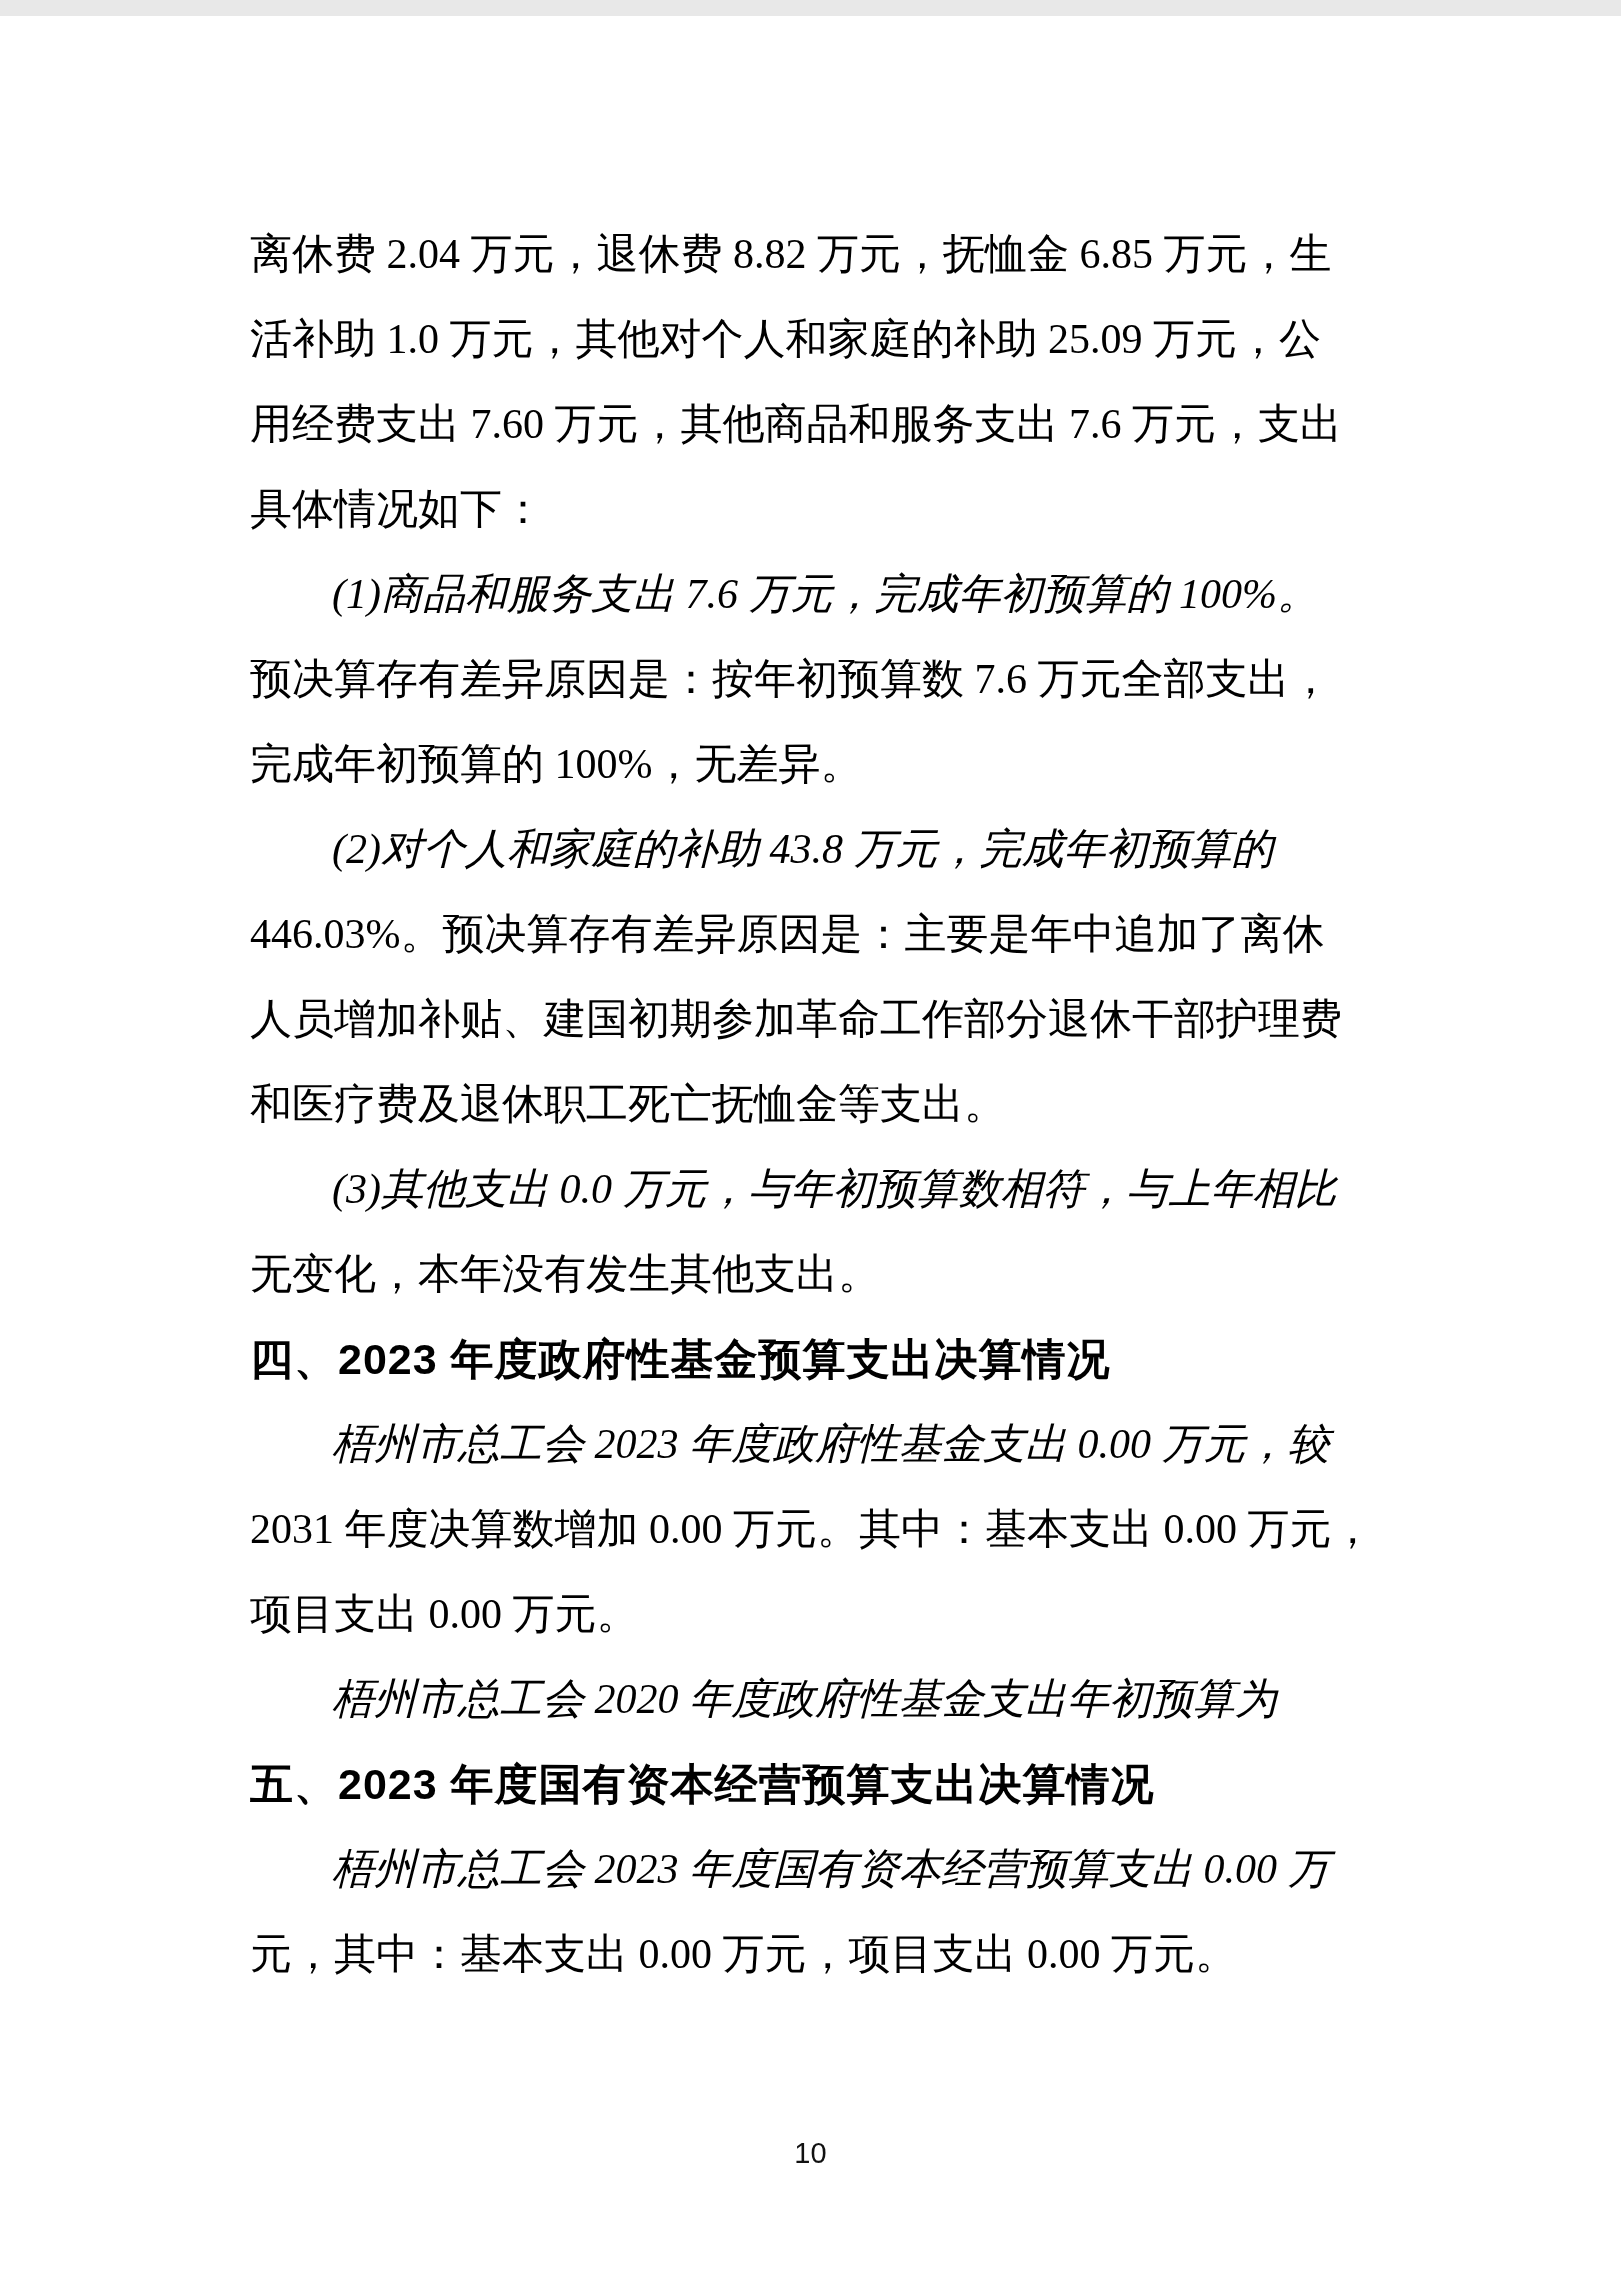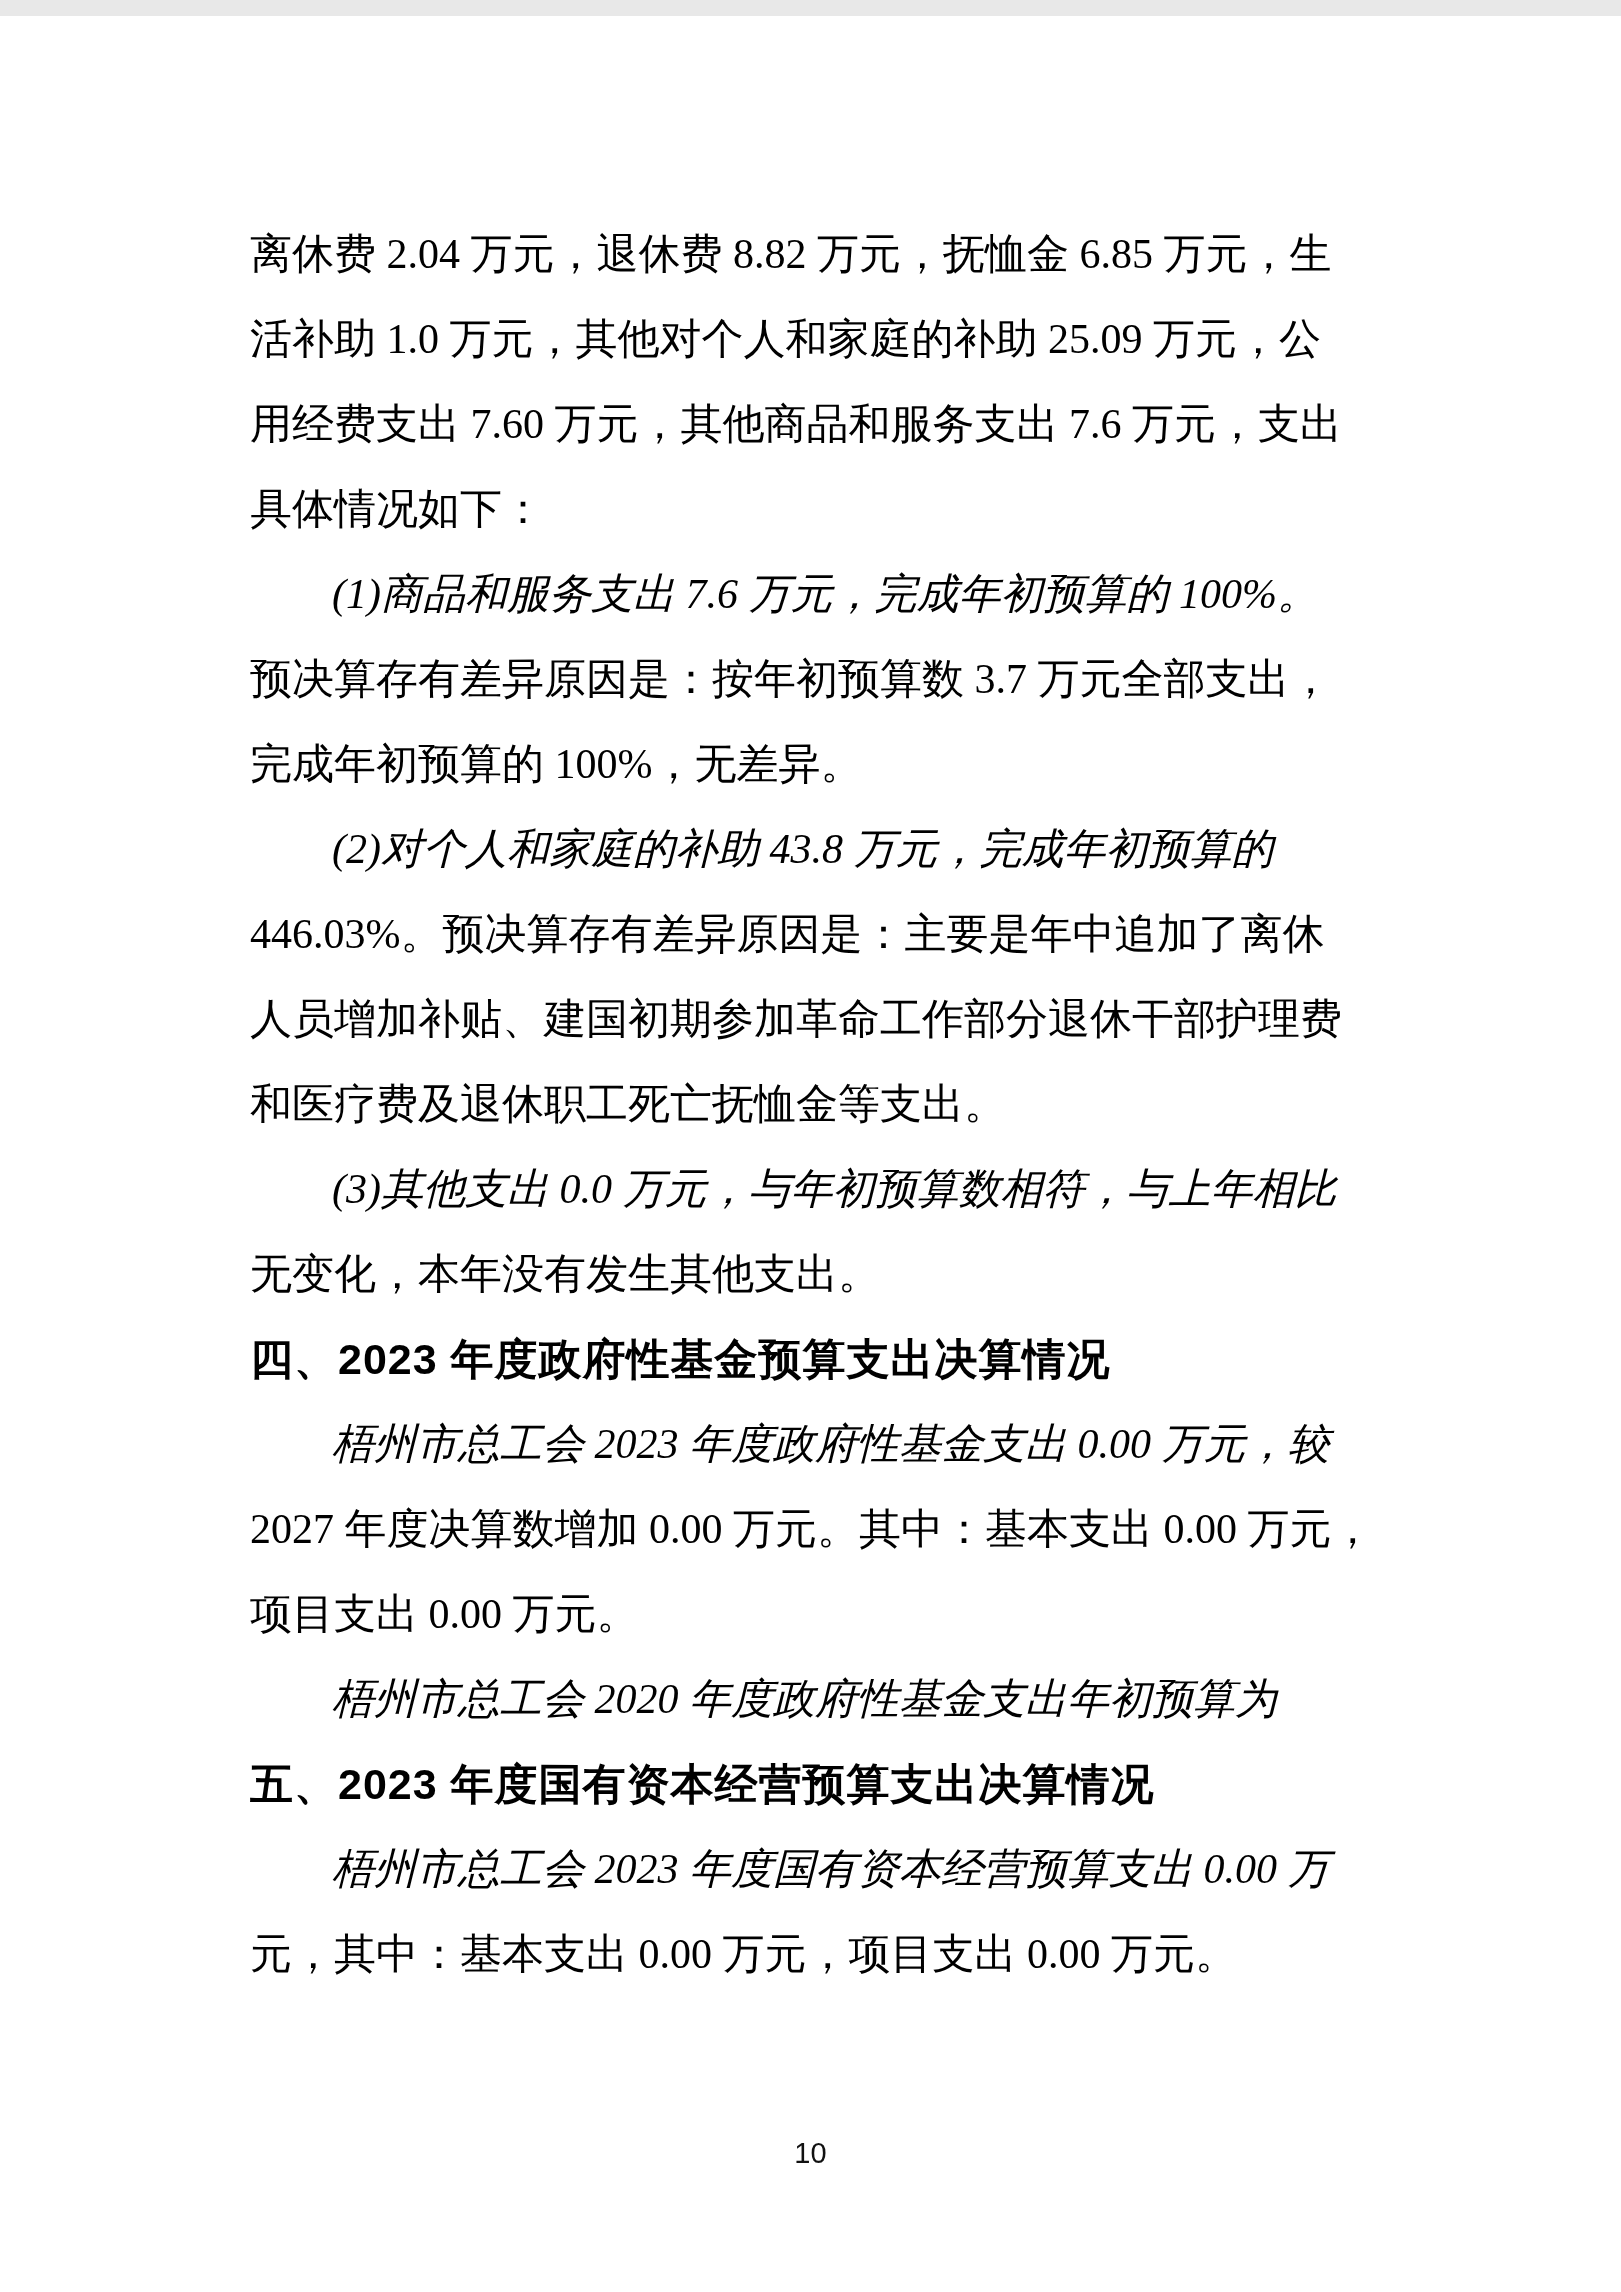--- a/index.html
+++ b/index.html
@@ -56,31 +56,31 @@
 </head>
 <body>
 
 <div class="page">
   <div class="doc-body" id="doc-body">
       <div class="text-line">离休费 2.04 万元，退休费 8.82 万元，抚恤金 6.85 万元，生</div>
       <div class="text-line">活补助 1.0 万元，其他对个人和家庭的补助 25.09 万元，公</div>
       <div class="text-line">用经费支出 7.60 万元，其他商品和服务支出 7.6 万元，支出</div>
       <div class="text-line">具体情况如下：</div>
       <div class="text-line indent">(1)商品和服务支出 7.6 万元，完成年初预算的 100%。</div>
-      <div class="text-line">预决算存有差异原因是：按年初预算数 3.7 万元全部支出，</div>
+      <div class="text-line">预决算存有差异原因是：按年初预算数 7.6 万元全部支出，</div>
       <div class="text-line">完成年初预算的 100%，无差异。</div>
       <div class="text-line indent">(2)对个人和家庭的补助 43.8 万元，完成年初预算的</div>
       <div class="text-line">446.03%。预决算存有差异原因是：主要是年中追加了离休</div>
       <div class="text-line">人员增加补贴、建国初期参加革命工作部分退休干部护理费</div>
       <div class="text-line">和医疗费及退休职工死亡抚恤金等支出。</div>
       <div class="text-line indent">(3)其他支出 0.0 万元，与年初预算数相符，与上年相比</div>
       <div class="text-line">无变化，本年没有发生其他支出。</div>
       <div class="text-line heading">四、2023 年度政府性基金预算支出决算情况</div>
       <div class="text-line indent">梧州市总工会 2023 年度政府性基金支出 0.00 万元，较</div>
-      <div class="text-line">2027 年度决算数增加 0.00 万元。其中：基本支出 0.00 万元，</div>
+      <div class="text-line">2031 年度决算数增加 0.00 万元。其中：基本支出 0.00 万元，</div>
       <div class="text-line">项目支出 0.00 万元。</div>
       <div class="text-line indent">梧州市总工会 2020 年度政府性基金支出年初预算为</div>
       <div class="text-line heading">五、2023 年度国有资本经营预算支出决算情况</div>
       <div class="text-line indent">梧州市总工会 2023 年度国有资本经营预算支出 0.00 万</div>
       <div class="text-line">元，其中：基本支出 0.00 万元，项目支出 0.00 万元。</div>
     </div>
   <div class="page-number">10</div>
 </div>
 
 

